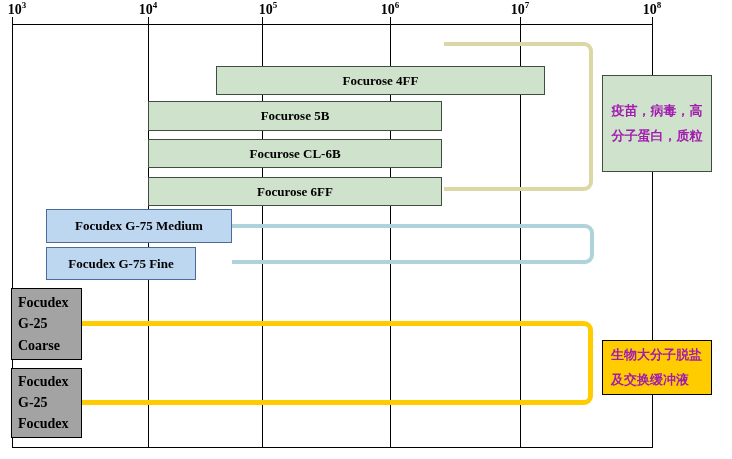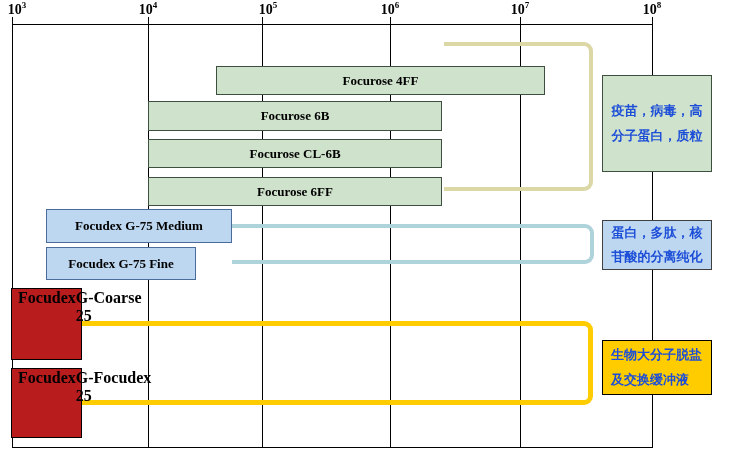--- a/index.html
+++ b/index.html
@@ -8,29 +8,29 @@
   .gridline{position:absolute;top:24px;width:1px;height:423px;background:#000;}
   .axisline{position:absolute;background:#000;}
   .tick{position:absolute;width:1px;height:7px;top:17px;background:#000;}
   .ticklabel{position:absolute;top:0;transform:translateX(-50%);font-weight:bold;
              font-size:14px;color:#000;white-space:nowrap;}
   .ticklabel sup{font-size:9px;}
   .bar{position:absolute;box-sizing:border-box;display:flex;align-items:center;
        justify-content:center;font-weight:bold;font-size:13px;color:#000;z-index:3;}
   .bar.green{background:#cfe2cb;border:1px solid #3f4f3f;}
   .bar.blue{background:#bdd7f0;border:1px solid #4a6c9b;}
-  .bar.yellow{background:#b91c1c;border:1px solid #000;flex-direction:row;
-              align-items:flex-start;justify-content:space-evenly;padding-left:6px;font-size:16px;}
+  .bar.yellow{background:#a3a3a3;border:1px solid #000;flex-direction:column;
+              align-items:flex-start;justify-content:space-evenly;padding-left:6px;font-size:14px;}
   .bracket{position:absolute;box-sizing:border-box;border-style:solid;border-left:none;
            border-top-right-radius:9px;border-bottom-right-radius:9px;z-index:2;background:transparent;}
   .bracket.beige{border-color:#dcd8a6;border-width:4px 4px 4px 0;}
   .bracket.lblue{border-color:#aed3da;border-width:4px 4px 4px 0;}
   .bracket.gold{border-color:#ffcc00;border-width:5px 5px 5px 0;}
   .note{position:absolute;box-sizing:border-box;z-index:4;display:flex;flex-direction:column;
-        align-items:center;justify-content:center;font-weight:bold;font-size:13px;color:#1d4ed8;
+        align-items:center;justify-content:center;font-weight:bold;font-size:13px;color:#a21caf;
         font-family:"DejaVu Sans","Liberation Sans",sans-serif;line-height:1.85;white-space:nowrap;}
   .note.green{background:#cfe2cb;border:1px solid #3f4f3f;}
   .note.blue{background:#bdd7f0;border:1px solid #404040;}
   .note.yellow{background:#ffcc00;border:1px solid #000;align-items:flex-start;padding-left:8px;}
   .line{display:block;}
 </style>
 </head>
 <body>
 
 <div id="canvas">
@@ -72,21 +72,21 @@
   </div>
 
   <div class="bracket beige" style="left:444px;top:42px;width:149px;height:149px;"></div>
   <div class="bracket lblue" style="left:232px;top:224px;width:362px;height:40px;"></div>
   <div class="bracket gold" style="left:82px;top:321px;width:511px;height:84px;"></div>
 
   <div class="bar green" style="left:216px;top:66px;width:329px;height:29px;">
     <span>Focurose 4FF</span>
   </div>
   <div class="bar green" style="left:148px;top:101px;width:294px;height:30px;">
-    <span>Focurose 6B</span>
+    <span>Focurose 5B</span>
   </div>
   <div class="bar green" style="left:148px;top:139px;width:294px;height:29px;">
     <span>Focurose CL-6B</span>
   </div>
   <div class="bar green" style="left:148px;top:177px;width:294px;height:29px;">
     <span>Focurose 6FF</span>
   </div>
   <div class="bar blue" style="left:46px;top:209px;width:186px;height:34px;">
     <span>Focudex G-75 Medium</span>
   </div>
@@ -101,22 +101,18 @@
   <div class="bar yellow" style="left:11px;top:368px;width:71px;height:70px;">
     <span class="line">Focudex</span>
     <span class="line">G-25</span>
     <span class="line">Focudex</span>
   </div>
 
   <div class="note green" style="left:602px;top:75px;width:110px;height:97px;">
     <span class="line">疫苗，病毒，高</span>
     <span class="line">分子蛋白，质粒</span>
   </div>
-  <div class="note blue" style="left:602px;top:220px;width:110px;height:50px;">
-    <span class="line">蛋白，多肽，核</span>
-    <span class="line">苷酸的分离纯化</span>
-  </div>
   <div class="note yellow" style="left:602px;top:340px;width:110px;height:55px;">
     <span class="line">生物大分子脱盐</span>
     <span class="line">及交换缓冲液</span>
   </div>
 
 </div>
 
 </body></html>

